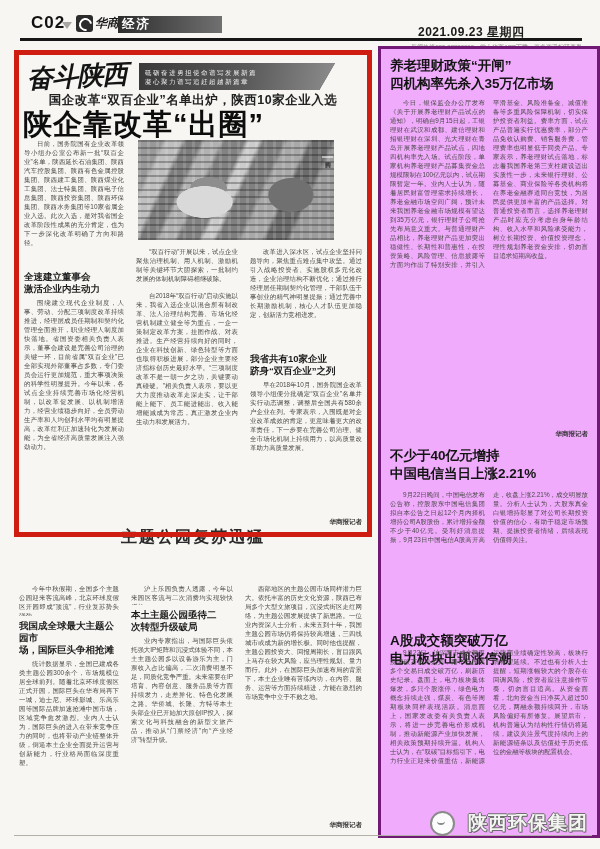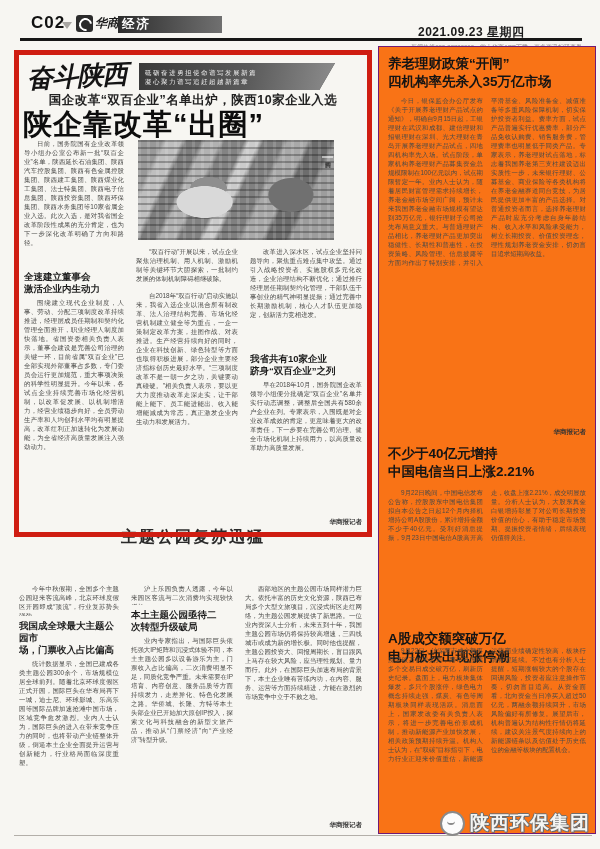--- a/index.html
+++ b/index.html
@@ -50,27 +50,27 @@
   .grow{flex:1 1 auto;}
   .subhead{font-weight:bold;color:#1e1e1e;font-size:9.5px;line-height:12px;margin:4px 0 3px 0;}
   .subhead span{display:block;}
   .byline{font-size:6.5px;font-weight:bold;color:#333;text-align:right;margin-top:3px;}
   
   .p-head-top{position:absolute;left:14px;top:527px;width:358px;text-align:center;font-size:16px;
               font-weight:900;color:#2a2a2a;z-index:1;letter-spacing:2px;}
   .p-head-main{position:absolute;left:14px;top:546px;width:358px;text-align:center;font-size:21px;
                font-weight:900;color:#0e0e0e;letter-spacing:1px;}
   
-  .rail{position:absolute;left:378px;top:46px;width:216px;height:786px;border:1px solid #701a75;background:#f97316;}
+  .rail{position:absolute;left:378px;top:46px;width:216px;height:786px;border:3px solid #701a75;background:#f0abfc;}
   .rail-h{position:absolute;left:9px;width:198px;font-size:13.5px;line-height:17.5px;font-weight:900;color:#141414;}
   .rail-body{position:absolute;left:9px;width:198px;column-count:2;column-gap:8px;overflow:hidden;}
   .rail-byline{position:absolute;left:9px;width:198px;font-size:6.5px;font-weight:bold;color:#333;text-align:right;}
   
   .page-rule{position:absolute;left:14px;top:835px;width:578px;height:1px;background:#b3afa9;}
-  .watermark{position:absolute;left:440px;top:810px;display:flex;align-items:center;gap:5px;z-index:6;}
+  .watermark{position:absolute;left:430px;top:810px;display:flex;align-items:center;gap:13px;z-index:6;}
   .wm-circle{width:21px;height:21px;border:2px solid #8a8a8a;border-radius:50%;background:#fcfcfc;position:relative;}
   .wm-circle i{position:absolute;left:5px;top:6px;width:8px;height:4px;border-bottom:2px solid #8a8a8a;border-radius:0 0 6px 6px;}
   .wm-label{font-size:19px;font-weight:900;letter-spacing:1px;color:#f4f4f2;
             text-shadow:-1px 0 #6e6e6e,1px 0 #6e6e6e,0 -1px #6e6e6e,0 1px #6e6e6e,1px 1px #6e6e6e;}
 </style>
 </head>
 <body>
 
 <div class="sheet">
 
@@ -129,21 +129,21 @@
       <div class="byline">华商报记者</div>
     </div>
   </div>
 
   <div class="p-head-top">主题公园复苏迅猛</div>
 
   <div class="col" style="left:19px;top:584px;width:100px;height:246px;">
     <div class="bodytext" style="height:32px;">今年中秋假期，全国多个主题公园迎来客流高峰，北京环球度假区开园即成“顶流”，行业复苏势头强劲。</div>
     <div class="subhead">
       <span>我国成全球最大主题公园市</span>
-      <span>场，门票收入占比偏高</span>
+      <span>场，国际巨头争相抢滩</span>
     </div>
     <div class="bodytext grow">统计数据显示，全国已建成各类主题公园300余个，市场规模位居全球前列。随着北京环球度假区正式开园，国际巨头在华布局再下一城，迪士尼、环球影城、乐高乐园等国际品牌加速抢滩中国市场，区域竞争愈发激烈。业内人士认为，国际巨头的进入在带来竞争压力的同时，也将带动产业链整体升级，倒逼本土企业全面提升运营与创新能力，行业格局面临深度重塑。</div>
   </div>
 
   <div class="col" style="left:131px;top:584px;width:102px;height:246px;">
     <div class="bodytext" style="height:21px;">沪上乐园负责人透露，今年以来园区客流与二次消费均实现较快增长。</div>
     <div class="subhead">
       <span>本土主题公园亟待二</span>
       <span>次转型升级破局</span>
     </div>

